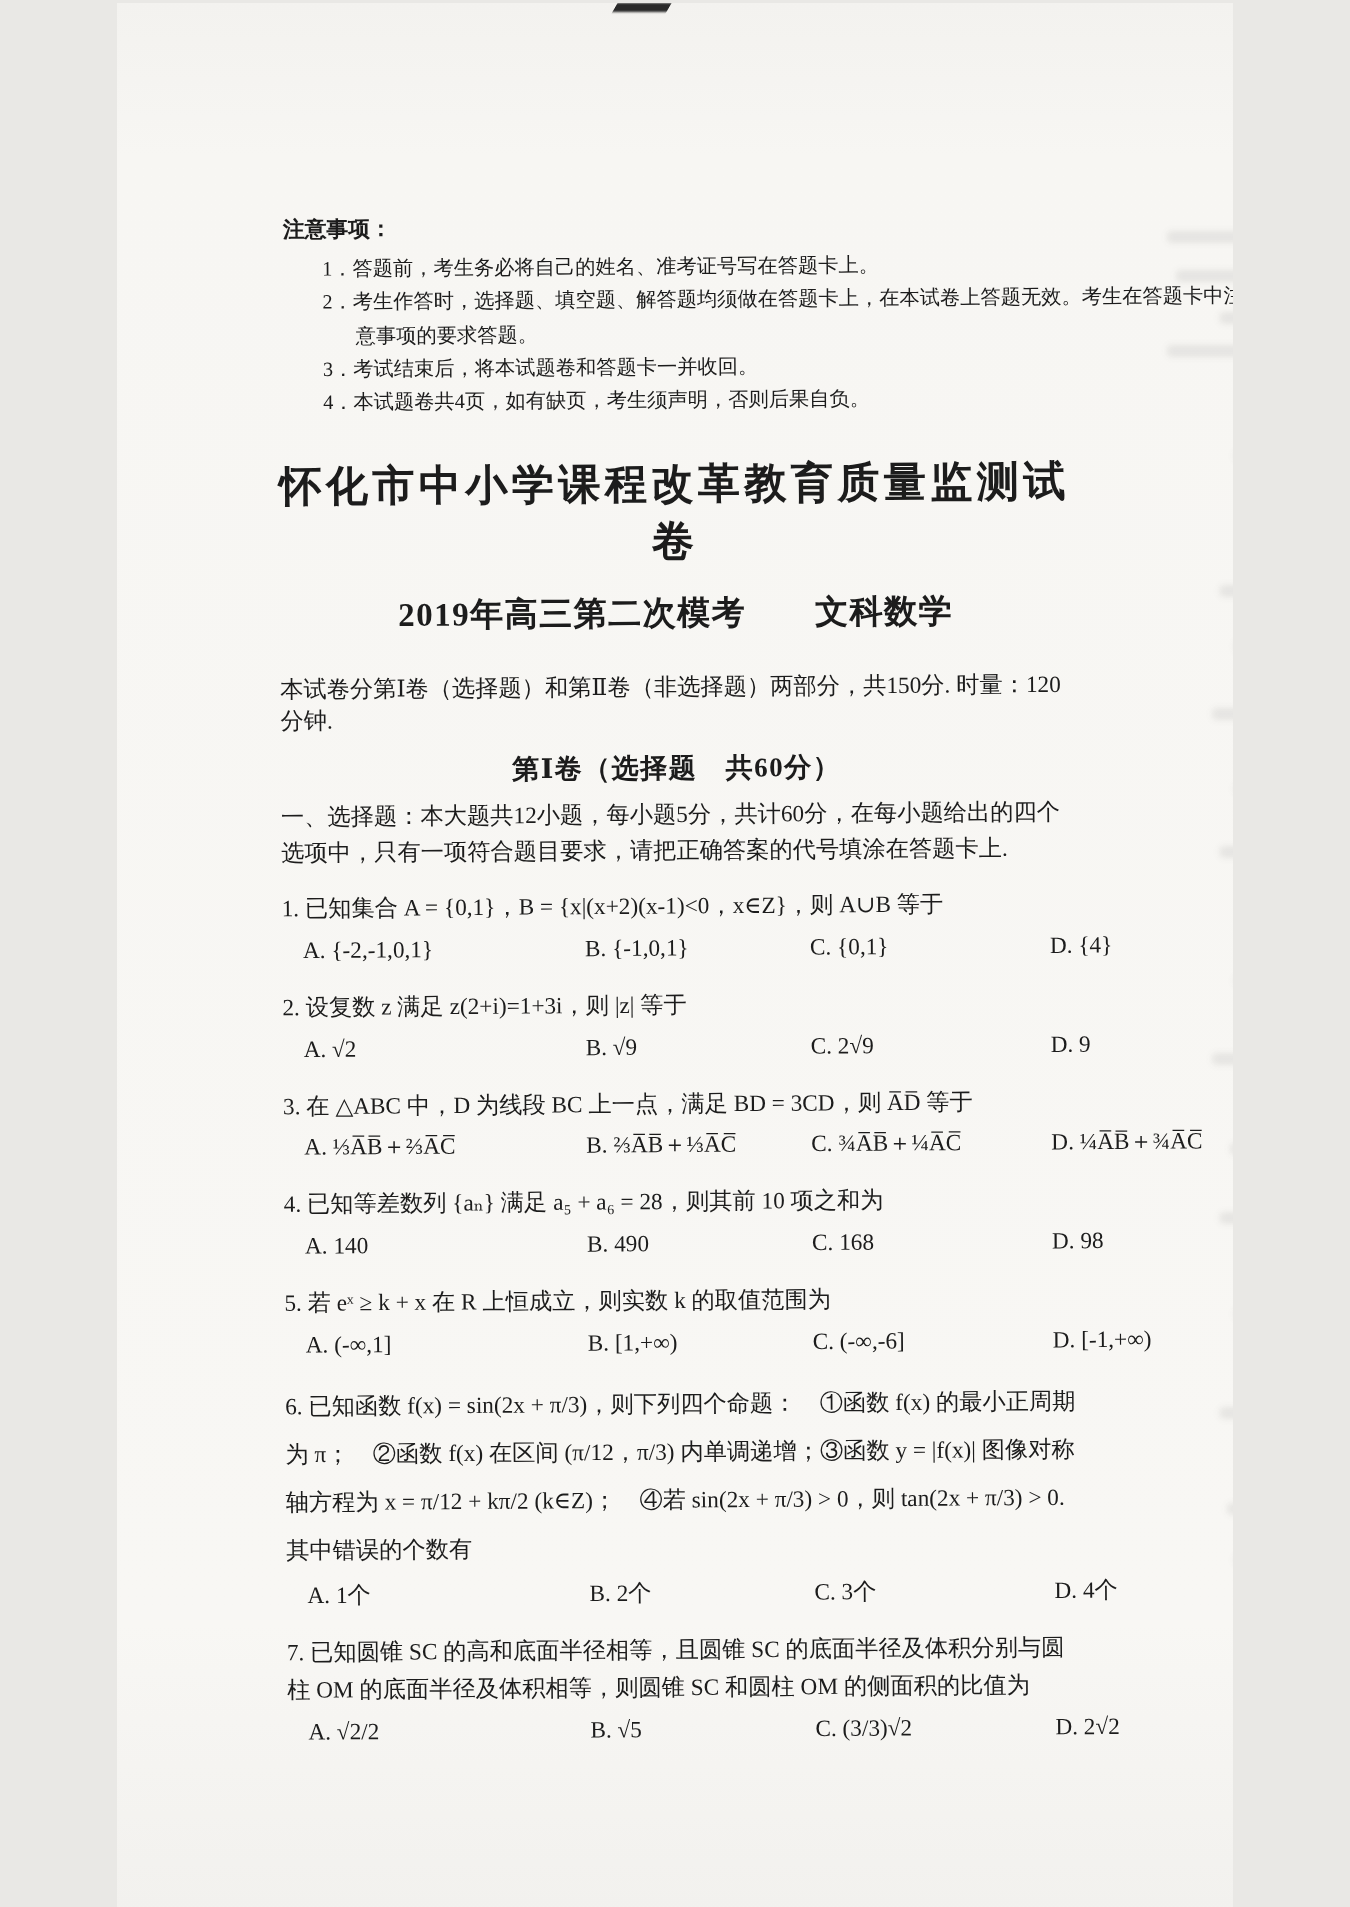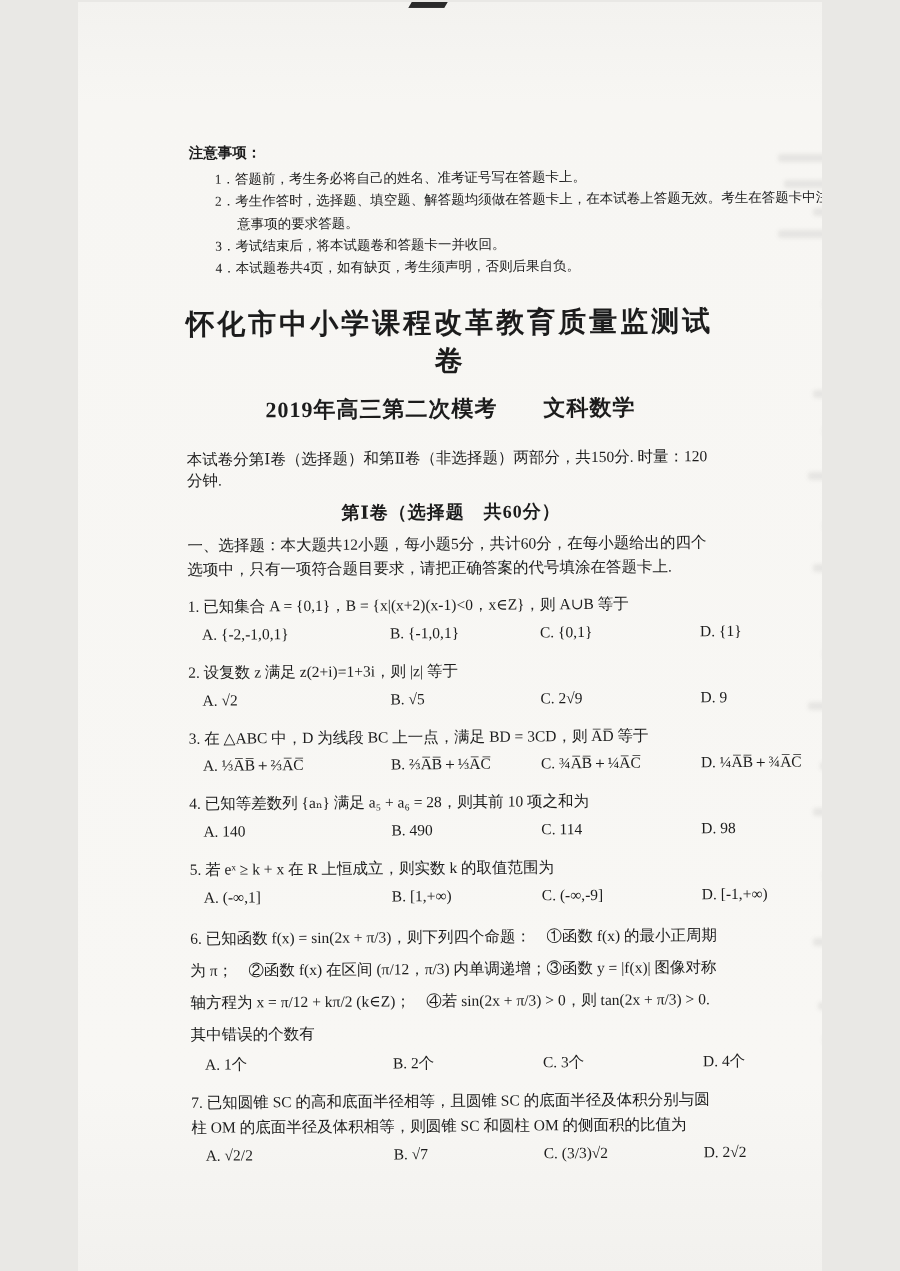--- a/index.html
+++ b/index.html
@@ -162,79 +162,79 @@
     <div class="intro">本试卷分第Ⅰ卷（选择题）和第Ⅱ卷（非选择题）两部分，共150分. 时量：120分钟.</div>
     <div class="section-title">第Ⅰ卷（选择题　共60分）</div>
     <div class="instructions">一、选择题：本大题共12小题，每小题5分，共计60分，在每小题给出的四个选项中，只有一项符合题目要求，请把正确答案的代号填涂在答题卡上.</div>
 
     <div class="question">
       <div class="q-text"><span>1.</span> <span>已知集合 A = {0,1}，B = {x|(x+2)(x-1)&lt;0，x∈Z}，则 A∪B 等于</span></div>
       <div class="options">
         <span class="opt">A. {-2,-1,0,1}</span>
         <span class="opt">B. {-1,0,1}</span>
         <span class="opt">C. {0,1}</span>
-        <span class="opt">D. {1}</span>
+        <span class="opt">D. {4}</span>
       </div>
     </div>
 
     <div class="question">
       <div class="q-text"><span>2.</span> <span>设复数 z 满足 z(2+i)=1+3i，则 |z| 等于</span></div>
       <div class="options">
         <span class="opt">A. √2</span>
-        <span class="opt">B. √5</span>
+        <span class="opt">B. √9</span>
         <span class="opt">C. 2√9</span>
         <span class="opt">D. 9</span>
       </div>
     </div>
 
     <div class="question">
       <div class="q-text"><span>3.</span> <span>在 △ABC 中，D 为线段 BC 上一点，满足 BD = 3CD，则 A̅D̅ 等于</span></div>
       <div class="options">
         <span class="opt">A. ⅓A̅B̅＋⅔A̅C̅</span>
         <span class="opt">B. ⅔A̅B̅＋⅓A̅C̅</span>
         <span class="opt">C. ¾A̅B̅＋¼A̅C̅</span>
         <span class="opt">D. ¼A̅B̅＋¾A̅C̅</span>
       </div>
     </div>
 
     <div class="question">
       <div class="q-text"><span>4.</span> <span>已知等差数列 {aₙ} 满足 a₅ + a₆ = 28，则其前 10 项之和为</span></div>
       <div class="options">
         <span class="opt">A. 140</span>
         <span class="opt">B. 490</span>
-        <span class="opt">C. 114</span>
+        <span class="opt">C. 168</span>
         <span class="opt">D. 98</span>
       </div>
     </div>
 
     <div class="question">
       <div class="q-text"><span>5.</span> <span>若 eˣ ≥ k + x 在 R 上恒成立，则实数 k 的取值范围为</span></div>
       <div class="options">
         <span class="opt">A. (-∞,1]</span>
         <span class="opt">B. [1,+∞)</span>
-        <span class="opt">C. (-∞,-9]</span>
+        <span class="opt">C. (-∞,-6]</span>
         <span class="opt">D. [-1,+∞)</span>
       </div>
     </div>
 
     <div class="question tall">
       <div class="q-text"><span>6.</span> <span>已知函数 f(x) = sin(2x + π/3)，则下列四个命题：　①函数 f(x) 的最小正周期为 π；　②函数 f(x) 在区间 (π/12，π/3) 内单调递增；③函数 y = |f(x)| 图像对称轴方程为 x = π/12 + kπ/2 (k∈Z)；　④若 sin(2x + π/3) &gt; 0，则 tan(2x + π/3) &gt; 0.　其中错误的个数有</span></div>
       <div class="options">
         <span class="opt">A. 1个</span>
         <span class="opt">B. 2个</span>
         <span class="opt">C. 3个</span>
         <span class="opt">D. 4个</span>
       </div>
     </div>
 
     <div class="question">
       <div class="q-text"><span>7.</span> <span>已知圆锥 SC 的高和底面半径相等，且圆锥 SC 的底面半径及体积分别与圆柱 OM 的底面半径及体积相等，则圆锥 SC 和圆柱 OM 的侧面积的比值为</span></div>
       <div class="options">
         <span class="opt">A. √2/2</span>
-        <span class="opt">B. √7</span>
+        <span class="opt">B. √5</span>
         <span class="opt">C. (3/3)√2</span>
         <span class="opt">D. 2√2</span>
       </div>
     </div>
 
   </div>
 
 
 </div>
 

